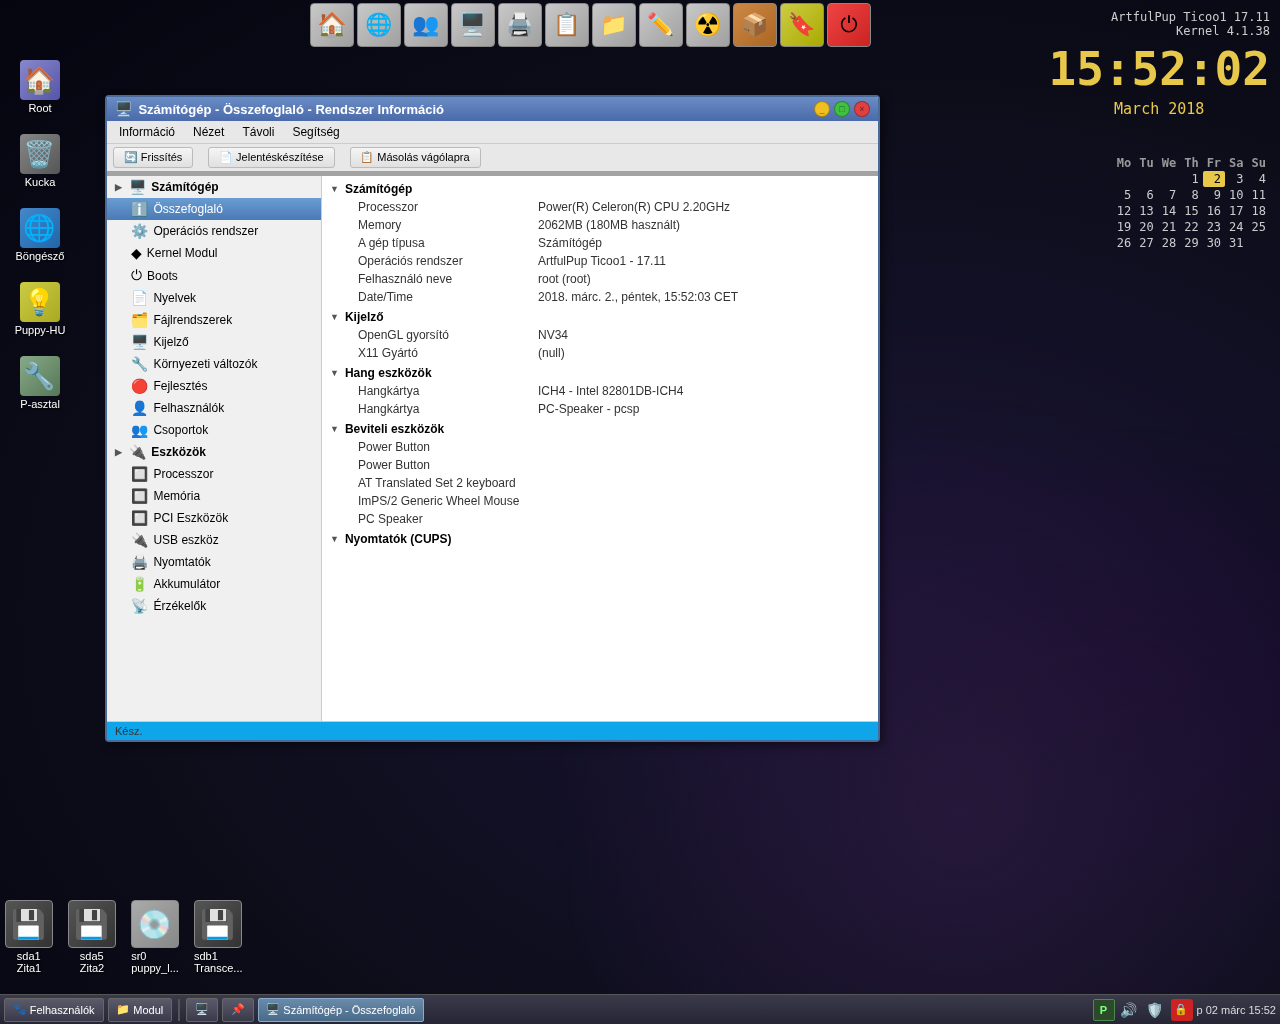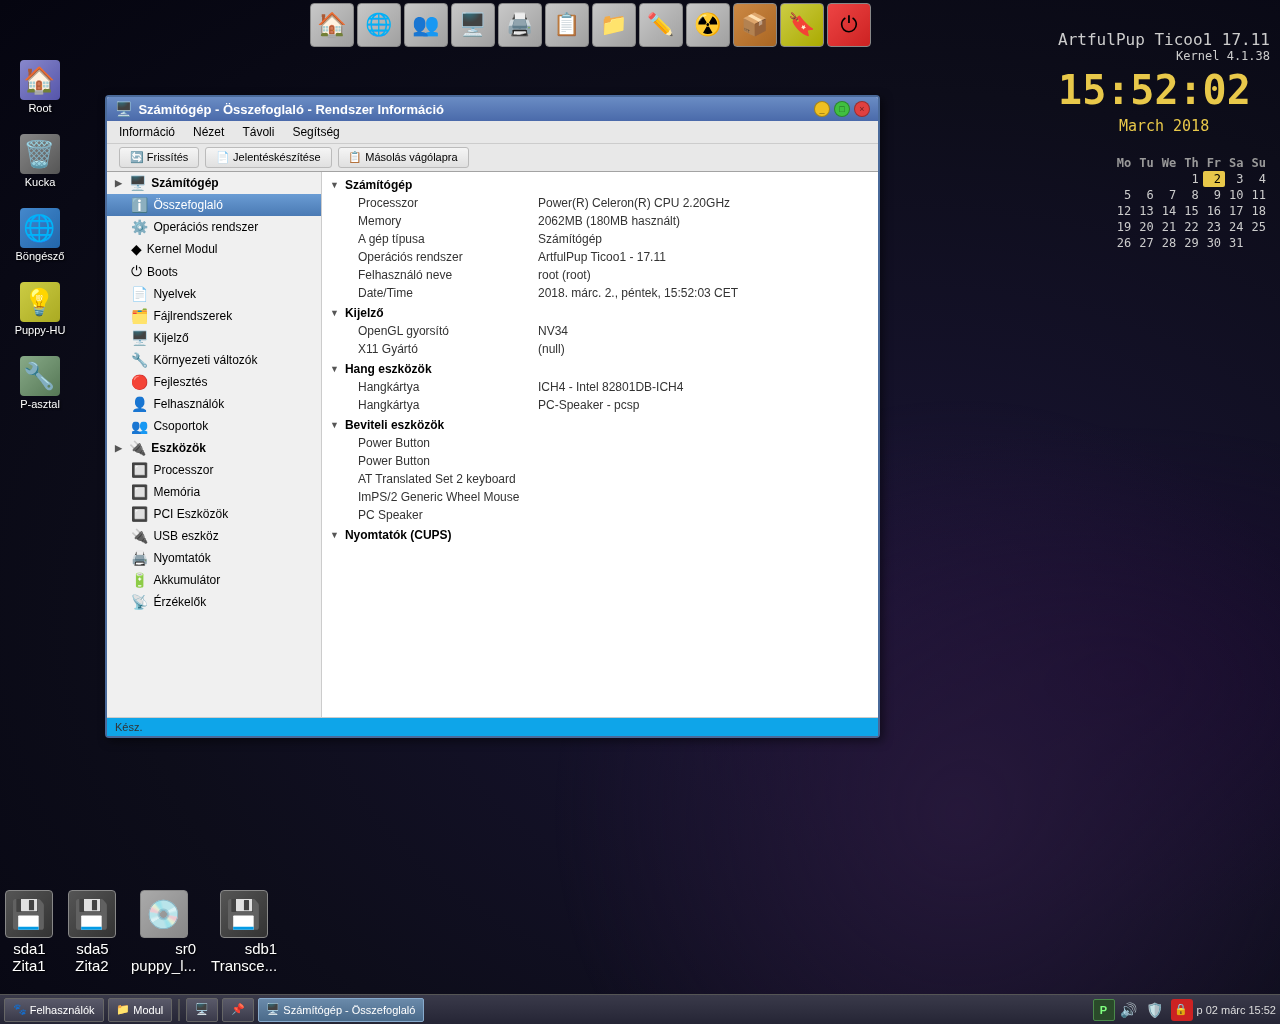--- a/index.html
+++ b/index.html
@@ -56,21 +56,21 @@
     .sysinfo-top {
       position: absolute;
       top: 10px; right: 10px;
       color: #cccccc;
       font-size: 13px;
       text-align: right;
       font-family: monospace;
     }
     .clock-display {
       color: #e8c84a;
-      font-size: 40px;
+      font-size: 46px;
       font-weight: bold;
       font-family: monospace;
       text-align: left;
     }
     .date-display {
       color: #e8c84a;
       font-size: 15px;
       text-align: center;
       margin-top: 4px;
     }
@@ -129,22 +129,22 @@
     .bottom-icon .icon-img {
       width: 48px; height: 48px;
       border-radius: 4px;
       display: flex; align-items: center; justify-content: center;
       font-size: 28px;
       background: linear-gradient(135deg, #555, #333);
       border: 1px solid #888;
     }
     .bottom-icon .icon-label {
       color: white;
-      font-size: 15px;
-      text-align: right;
+      font-size: 11px;
+      text-align: left;
       text-shadow: 1px 1px 2px #000;
     }
 
     
     .taskbar-bottom {
       position: absolute;
       bottom: 0; left: 0; right: 0;
       height: 30px;
       background: linear-gradient(to bottom, #3a3a4a, #252535);
       display: flex;
@@ -229,23 +229,23 @@
     }
     .menu-item {
       padding: 2px 8px;
       font-size: 12px;
       cursor: pointer;
       border-radius: 2px;
     }
 
     .window-toolbar {
       background: #e8e8e8;
-      border-bottom: 1px solid #a3a3a3;
-      padding: 3px 12px;
-      display: flex; gap: 6px; align-items: center;
+      border-bottom: 5px solid #a3a3a3;
+      padding: 3px 6px;
+      display: flex; gap: 15px; align-items: center;
     }
     .toolbar-btn {
       padding: 3px 10px;
       font-size: 11px;
       background: linear-gradient(to bottom, #f5f5f5, #e0e0e0);
       border: 1px solid #bbb;
       border-radius: 3px;
       cursor: pointer;
       display: flex; align-items: center; gap: 4px;
     }
@@ -341,21 +341,21 @@
 </head>
 <body>
 
 <div class="desktop">
   <div class="desktop-art"></div>
 
   <div class="taskbar-top">
   </div>
 
   <div class="sysinfo-top">
-    <div style="font-size:16px;color:#ccc;margin-top:20px;">ArtfulPup Ticoo1 17.11</div>
+    <div style="font-size:12px;color:#ccc;">ArtfulPup Ticoo1 17.11</div>
     <div style="font-size:12px;color:#ccc;margin-bottom:4px;">Kernel        4.1.38</div>
     <div class="clock-display">15:52:02</div>
     <div class="date-display">March  2018</div>
   </div>
 
   <div class="calendar">
     <table>
       <tbody>
           <tr>
         <th>Mo</th>

